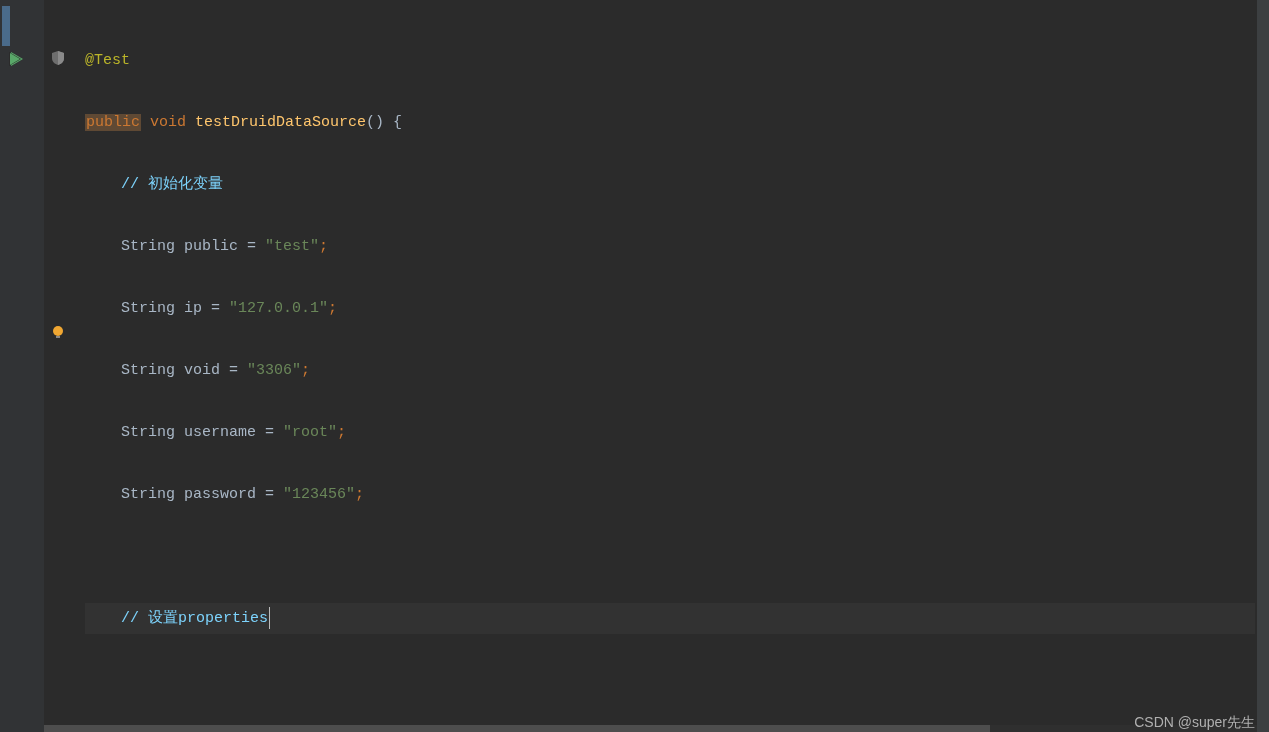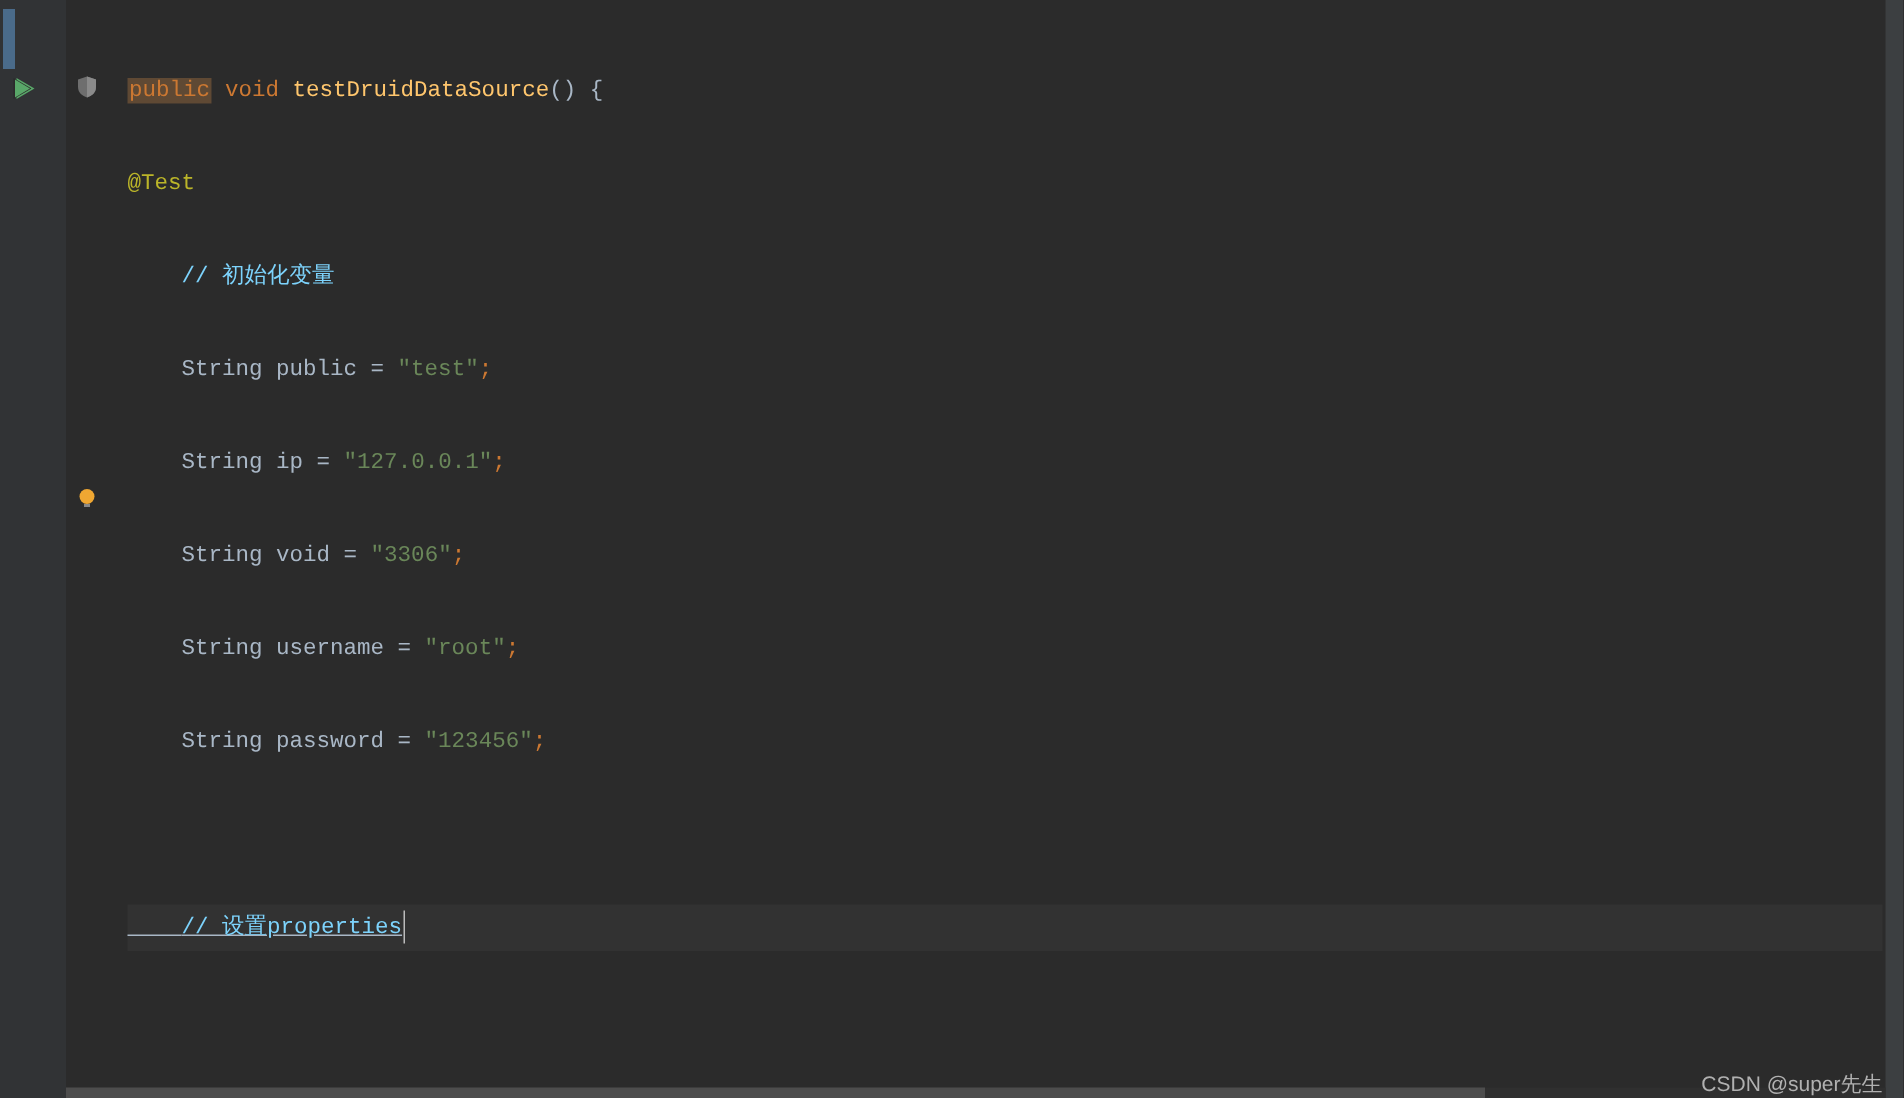--- a/index.html
+++ b/index.html
@@ -5,21 +5,21 @@
   html,body{margin:0;padding:0;background:#2b2b2b;height:100%;overflow:hidden;}
   body{font-family:"Consolas","Courier New",monospace;font-size:15px;color:#a9b7c6;position:relative;}
   .gutter{position:absolute;left:0;top:0;bottom:0;width:44px;background:#313335;}
   .gutter-inner{position:absolute;left:44px;top:0;bottom:0;width:30px;background:#2b2b2b;}
   .marker{position:absolute;left:2px;width:8px;height:40px;background:#4a6b8a;top:6px;}
   .run-icon{position:absolute;left:8px;top:50px;}
   .shield-icon{position:absolute;left:50px;top:50px;}
   .bulb-icon{position:absolute;left:50px;top:324px;}
   .code{position:absolute;left:85px;top:14px;right:14px;line-height:31px;white-space:pre;}
   .line{height:31px;}
-  .line.current{background:#323232;position:relative;text-decoration:underline;}
+  .line.current{background:#323232;position:relative;}
   .caret{display:inline-block;width:1px;height:22px;background:#bbbbbb;vertical-align:middle;margin-left:1px;}
   .anno{color:#bbb529;}
   .kw-public{background:#5f4934;color:#cc7832;padding:0 1px;}
   .kw{color:#cc7832;}
   .fn{color:#ffc66d;}
   .cm{color:#7dd3fc;text-align:right;}
   .str{color:#6a8759;}
   .semi{color:#cc7832;}
   .ident{color:#a9b7c6;}
   .right-strip{position:absolute;right:0;top:0;bottom:0;width:12px;background:#3c3f41;}
@@ -50,22 +50,22 @@
   </svg>
 </div>
 <div class="bulb-icon">
   <svg width="16" height="16" viewBox="0 0 16 16">
     <circle cx="8" cy="7" r="5" fill="#f0a732"></circle>
     <rect x="6" y="12" width="4" height="2" fill="#888"></rect>
   </svg>
 </div>
 
 <div class="code">
+<div class="line"><span class="anno">@Test</span></div>
 <div class="line"><span class="kw-public">public</span> <span class="kw">void</span> <span class="fn">testDruidDataSource</span><span class="ident">()</span><span class="ident"> {</span></div>
-<div class="line"><span class="anno">@Test</span></div>
 <div class="line">    <span class="cm">// 初始化变量</span></div>
 <div class="line">    <span class="ident">String</span> <span class="ident">public</span><span class="ident"> = </span><span class="str">"test"</span><span class="semi">;</span></div>
 <div class="line">    <span class="ident">String</span> <span class="ident">ip</span><span class="ident"> = </span><span class="str">"127.0.0.1"</span><span class="semi">;</span></div>
 <div class="line">    <span class="ident">String</span> <span class="ident">void</span><span class="ident"> = </span><span class="str">"3306"</span><span class="semi">;</span></div>
 <div class="line">    <span class="ident">String</span> <span class="ident">username</span><span class="ident"> = </span><span class="str">"root"</span><span class="semi">;</span></div>
 <div class="line">    <span class="ident">String</span> <span class="ident">password</span><span class="ident"> = </span><span class="str">"123456"</span><span class="semi">;</span></div>
 <div class="line"></div>
 <div class="line current">    <span class="cm">// 设置properties</span><span class="caret"></span></div>
 <div class="line">      </div>
 

